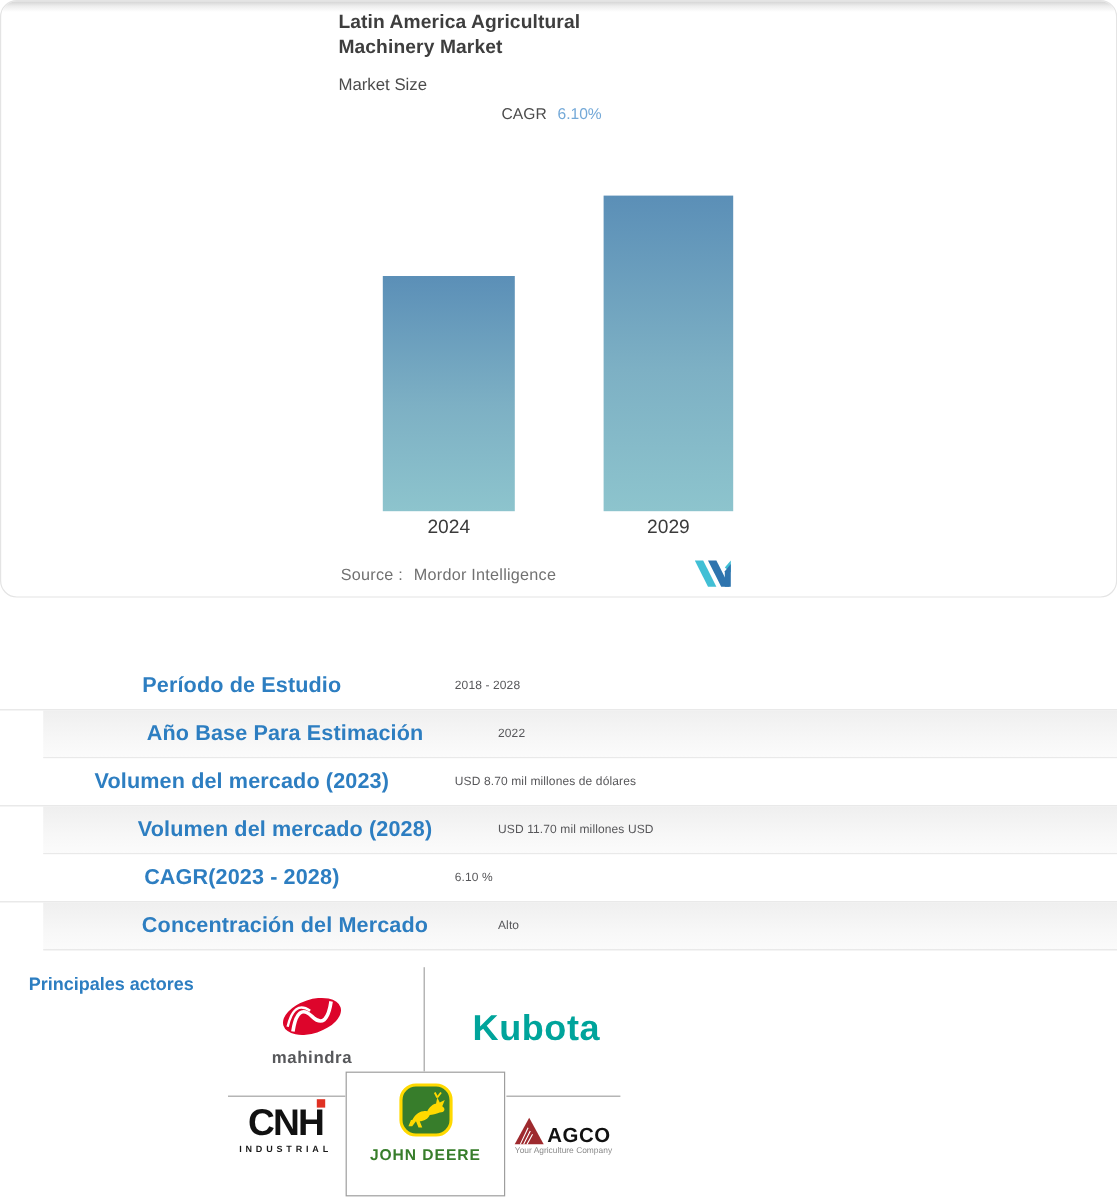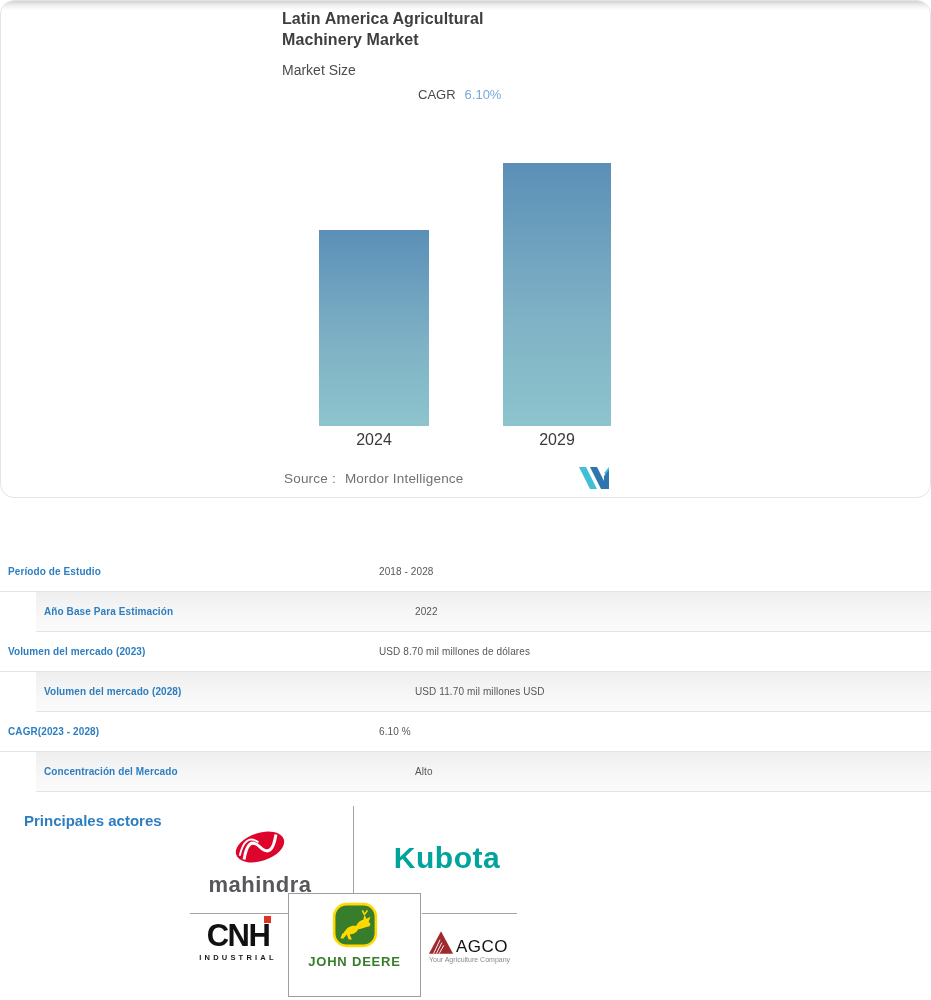--- a/index.html
+++ b/index.html
@@ -24,49 +24,49 @@
   .xlabel-2{left:502px;width:108px;}
   .source-row{position:absolute;left:283px;top:470px;font-size:13.5px;color:#717171;letter-spacing:0.2px;}
   .source-name{margin-left:9px;}
   .mi-logo{position:absolute;left:578px;top:463px;}
 
   
   .facts{position:absolute;left:0;top:552px;width:931px;}
   .t-row{display:flex;align-items:center;height:40px;box-sizing:border-box;
          border-bottom:1px solid #e4e4e4;background:#fff;}
   .t-row.alt{background:linear-gradient(180deg,#efefef 0%,#f7f7f7 60%,#fbfbfb 100%);margin-left:36px;}
-  .t-label{width:379px;padding-left:8px;box-sizing:border-box;font-size:10px;font-weight:bold;
-           color:#2d7ec1;letter-spacing:0.1px;}
+  .t-label{width:379px;padding-left:24px;box-sizing:border-box;font-size:18px;font-weight:bold;
+           color:#2d7ec1;letter-spacing:0.1px;text-align:center;}
   .t-value{font-size:10px;color:#57575a;letter-spacing:0.1px;}
 
   
   .players-label{position:absolute;left:24px;top:812px;font-size:15px;font-weight:bold;color:#2d7ec1;}
   .vline{position:absolute;left:353px;top:806px;width:1px;height:87px;background:#a3a3a3;}
   .hline{position:absolute;top:913px;height:1px;background:#a3a3a3;}
   .hline-left{left:190px;width:98px;}
   .hline-right{left:422px;width:95px;}
 
   .mahindra{position:absolute;left:200px;top:824px;width:120px;text-align:center;}
-  .mahindra-text{font-size:22px;font-weight:bold;color:#57585b;letter-spacing:0.5px;margin-top:-2px;}
+  .mahindra-text{font-size:14px;font-weight:bold;color:#57585b;letter-spacing:0.5px;margin-top:-2px;}
   .kubota{position:absolute;left:372px;top:841px;width:150px;text-align:center;}
   .kubota-text{font-size:30px;font-weight:bold;color:#00a49b;letter-spacing:0.5px;}
 
   .jd-box{position:absolute;left:288px;top:893px;width:133px;height:104px;box-sizing:border-box;
           border:1px solid #9e9e9e;background:#fff;z-index:2;text-align:center;}
   .jd-text{font-size:13px;font-weight:bold;color:#377d2b;letter-spacing:0.8px;margin-top:2px;}
 
   .cnh{position:absolute;left:190px;top:920px;width:96px;text-align:center;z-index:1;}
   .cnh-word{position:relative;display:inline-block;font-size:31px;font-weight:bold;color:#111;
             letter-spacing:-1.5px;line-height:1;}
   .cnh-dot{position:absolute;right:-2px;top:-4px;width:7px;height:7px;background:#e03123;}
   .cnh-sub{font-size:7.5px;font-weight:bold;color:#1a1a1a;letter-spacing:3.2px;margin-top:2px;}
 
   .agco{position:absolute;left:428px;top:930px;width:92px;z-index:1;}
   .agco-top{display:flex;align-items:flex-end;}
-  .agco-word{font-size:17px;font-weight:normal;color:#111;letter-spacing:0.5px;line-height:1;margin-left:2px;}
+  .agco-word{font-size:17px;font-weight:bold;color:#111;letter-spacing:0.5px;line-height:1;margin-left:2px;}
   .agco-tag{font-size:7px;color:#8a8a8a;margin-top:1px;margin-left:1px;white-space:nowrap;}
 </style>
 </head>
 <body>
 
 <div class="canvas">
 
   <div class="card">
     <div class="card-topstrip"></div>
 

